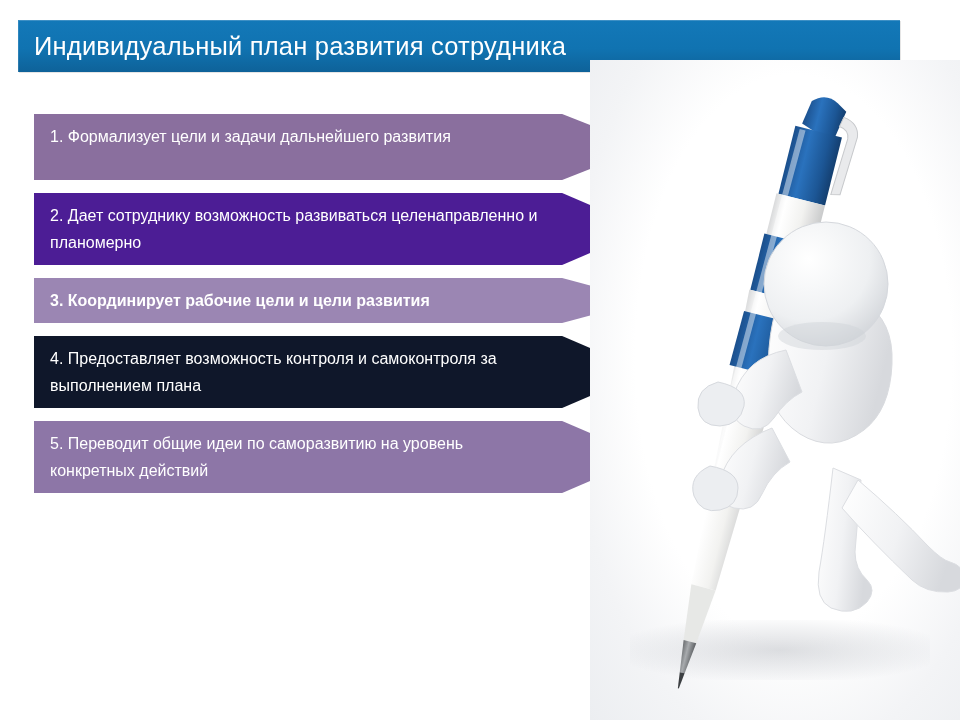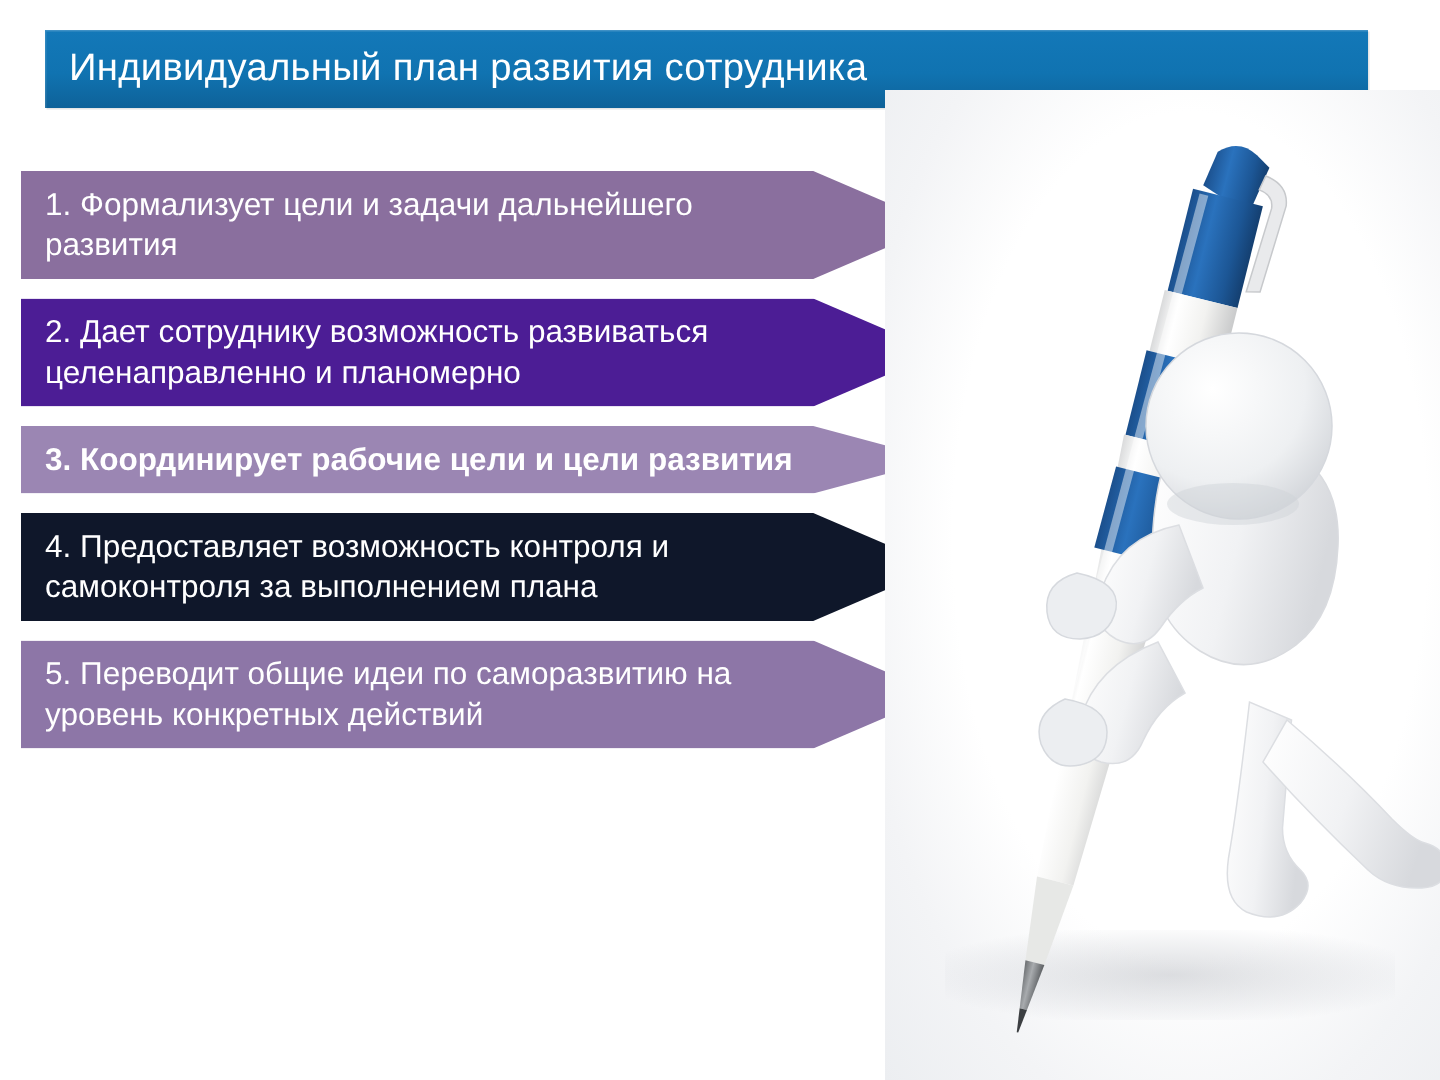--- a/index.html
+++ b/index.html
@@ -23,21 +23,20 @@
 
   
   .title-bar {
     position: absolute;
     left: 18px;
     top: 20px;
     width: 882px;
     height: 52px;
     background: linear-gradient(to bottom, #1276b5 0%, #1073b1 45%, #0f6ba6 100%);
     box-shadow: 1px 1px 0 rgba(0,0,0,0.10);
-    margin-left: 12px;
   }
   .title-bar .inner-edge {
     position: absolute;
     left: 0; top: 0; right: 0; bottom: 0;
     border-top: 1px solid rgba(255,255,255,0.18);
     border-left: 1px solid rgba(255,255,255,0.12);
     pointer-events: none;
   }
   .title-text {
     position: absolute;
@@ -57,26 +56,27 @@
     left: 14px;
     top: 114px;
     width: 620px;
   }
   .arrow {
     position: relative;
     width: 612px;
     margin-bottom: 13px;
     box-sizing: border-box;
     color: #ffffff;
-    font-size: 21px;
+    font-size: 16px;
     line-height: 27px;
     display: flex;
     align-items: flex-start;
     padding: 9px 95px 9px 16px;
     clip-path: polygon(0 0, 86.3% 0, 100% 50%, 86.3% 100%, 0 100%);
+    margin-left: 20px;
     -webkit-clip-path: polygon(0 0, 86.3% 0, 100% 50%, 86.3% 100%, 0 100%);
   }
   .arrow-1 { background: #8a6f9e; min-height: 66px; }
   .arrow-2 { background: #8470a0; min-height: 66px; }
   .arrow-3 { background: #9b86b3; min-height: 42px; font-weight: bold; }
   .arrow-4 { background: #8f78a9; min-height: 66px; }
   .arrow-5 { background: #8d76a7; min-height: 66px; }
 
   .arrow span.txt {
     display: block;

